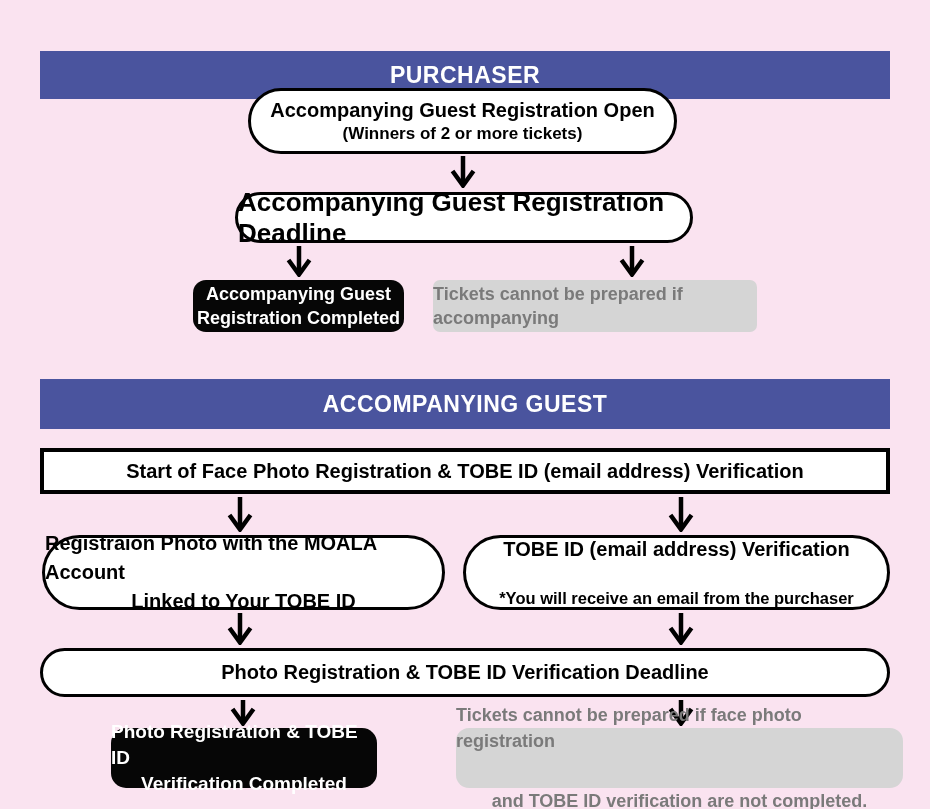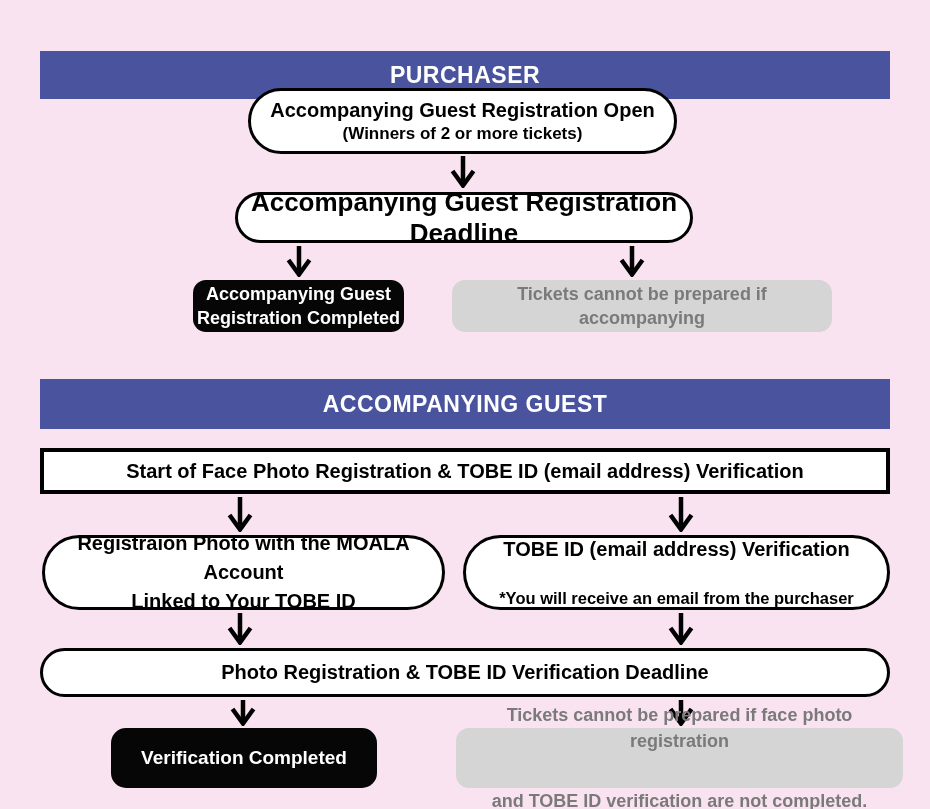--- a/index.html
+++ b/index.html
@@ -31,21 +31,21 @@
     background:var(--header-bg);
     color:var(--header-text);
     display:flex;align-items:center;justify-content:center;
     font-size:23px;letter-spacing:0.5px;
   }
   #p-bar{top:27px;height:48px;margin-top:24px;}
   #g-bar{top:379px;height:50px;}
   .node{
     position:absolute;
     display:flex;flex-direction:column;align-items:center;justify-content:center;
-    text-align:center;
+    text-align:left;
     box-sizing:border-box;
   }
   .white-box{
     background:var(--box-bg);
     border:3px solid var(--box-border);
     color:var(--box-text);
   }
   .black-box{
     background:var(--completed-bg);
     color:var(--completed-text);
@@ -53,21 +53,21 @@
   .gray-box{
     background:var(--warning-bg);
     color:var(--warning-text);
   }
   
   #p-open{left:248px;top:88px;width:429px;height:66px;border-radius:33px;}
   #p-open .l1{font-size:20px;line-height:25px;}
   #p-open .l2{font-size:17px;line-height:21px;}
   #p-deadline{left:235px;top:192px;width:458px;height:51px;border-radius:26px;font-size:26px;}
   #p-completed{left:193px;top:280px;width:211px;height:52px;border-radius:13px;font-size:18px;line-height:24px;}
-  #p-warning{left:452px;top:280px;width:380px;height:52px;border-radius:13px;font-size:18px;line-height:24px;}
+  #p-warning{left:433px;top:280px;width:324px;height:52px;border-radius:7px;font-size:18px;line-height:24px;}
   
   #g-start{left:40px;top:448px;width:850px;height:46px;border-width:4px;border-radius:0;font-size:20px;}
   #g-photo{left:42px;top:535px;width:403px;height:75px;border-radius:38px;font-size:20px;line-height:29px;}
   #g-tobe{left:463px;top:535px;width:427px;height:75px;border-radius:38px;}
   #g-tobe .l1{font-size:20px;line-height:26px;}
   #g-tobe .l2{font-size:16.5px;line-height:21px;margin-top:26px;}
   #g-deadline{left:40px;top:648px;width:850px;height:49px;border-radius:25px;font-size:20px;}
   #g-completed{left:111px;top:728px;width:266px;height:60px;border-radius:15px;font-size:19px;line-height:26px;}
   #g-warning{left:456px;top:728px;width:447px;height:60px;border-radius:13px;font-size:18px;line-height:26px;gap:34px;}
   .arrow{position:absolute;}
@@ -156,20 +156,21 @@
   <svg class="arrow" style="left:230px;top:700px" width="26" height="26" viewBox="0 0 26 26">
     <line x1="13" y1="0" x2="13" y2="20" stroke="#000" stroke-width="4.5"></line>
     <path d="M2.5 9 L13 23.5 L23.5 9" fill="none" stroke="#000" stroke-width="4.5"></path>
   </svg>
   <svg class="arrow" style="left:668px;top:700px" width="26" height="26" viewBox="0 0 26 26">
     <line x1="13" y1="0" x2="13" y2="20" stroke="#000" stroke-width="4.5"></line>
     <path d="M2.5 9 L13 23.5 L23.5 9" fill="none" stroke="#000" stroke-width="4.5"></path>
   </svg>
 
   <div class="node black-box" id="g-completed">
+    <span>Photo Registration &amp; TOBE ID</span>
     <span>Verification Completed</span>
   </div>
 
   <div class="node gray-box" id="g-warning">
     <span>Tickets cannot be prepared if face photo registration</span>
     <span>and TOBE ID verification are not completed.</span>
   </div>
 
 </div>
 

